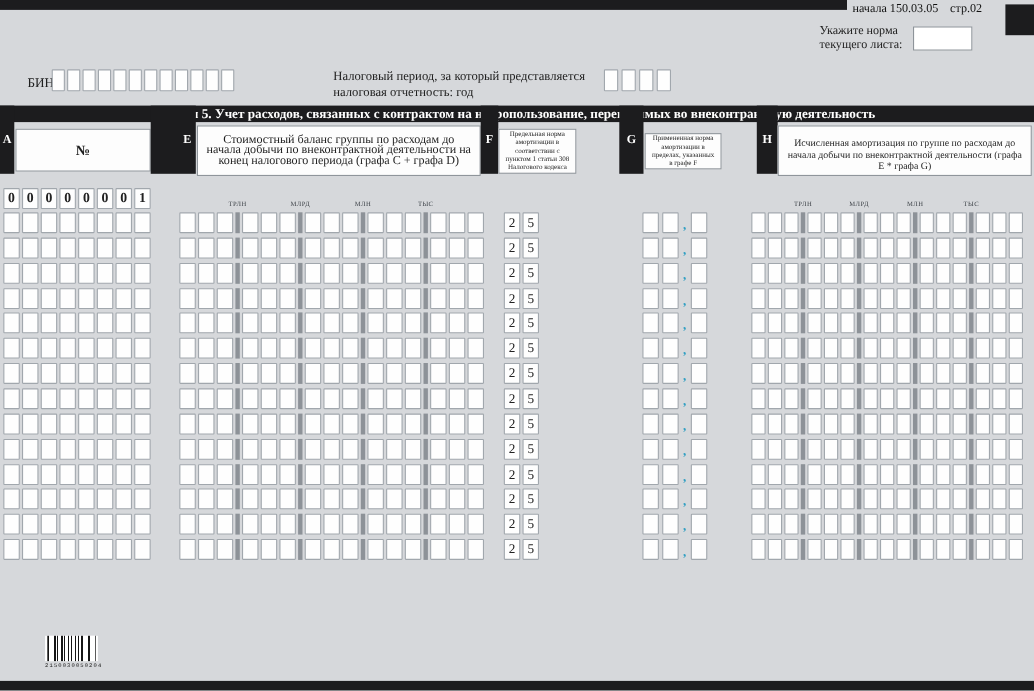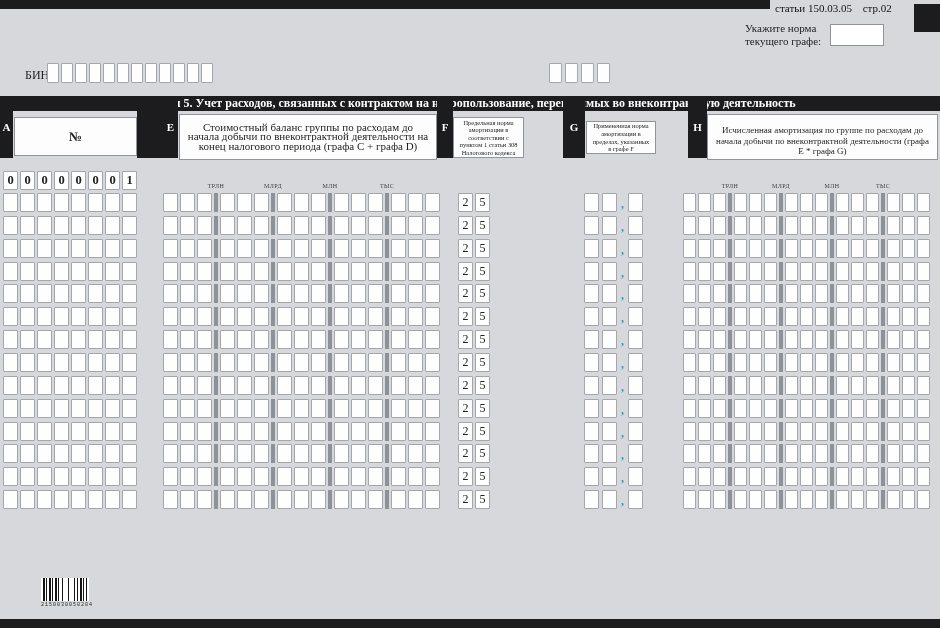--- a/index.html
+++ b/index.html
@@ -66,46 +66,50 @@
 </style>
 </head>
 <body>
 
 <div class="page">
 
   <div class="topbar"></div>
   <div class="corner"></div>
 
   <div class="formcode">
-    <span>статьи 150.03.05</span>
+    <span>начала 150.03.05</span>
     <span class="pg">стр.02</span>
   </div>
 
   <div class="sheetlabel">
     <div>Укажите норма</div>
-    <div>текущего графе:</div>
+    <div>текущего листа:</div>
   </div>
   <div class="sheetbox"></div>
 
   <span class="binlabel">БИН</span>
   <div class="cellsrow binrowpos" id="binCells">
       <div class="c" style="width: 12px; height: 20px;"></div>
       <div class="c" style="width: 12px; height: 20px;"></div>
       <div class="c" style="width: 12px; height: 20px;"></div>
       <div class="c" style="width: 12px; height: 20px;"></div>
       <div class="c" style="width: 12px; height: 20px;"></div>
       <div class="c" style="width: 12px; height: 20px;"></div>
       <div class="c" style="width: 12px; height: 20px;"></div>
       <div class="c" style="width: 12px; height: 20px;"></div>
       <div class="c" style="width: 12px; height: 20px;"></div>
       <div class="c" style="width: 12px; height: 20px;"></div>
       <div class="c" style="width: 12px; height: 20px;"></div>
       <div class="c" style="width: 12px; height: 20px;"></div>
     </div>
 
+  <div class="periodlabel">
+    <div>Налоговый период, за который представляется</div>
+    <div>налоговая отчетность: год</div>
+  </div>
   <div class="cellsrow periodrowpos" id="periodCells">
       <div class="c" style="width: 13px; height: 20px;"></div>
       <div class="c" style="width: 13px; height: 20px;"></div>
       <div class="c" style="width: 13px; height: 20px;"></div>
       <div class="c" style="width: 13px; height: 20px;"></div>
     </div>
 
   <div class="sectionbar">
     <span>Раздел 5. Учет расходов, связанных с контрактом на недропользование, переносимых во внеконтрактную деятельность</span>
   </div>

